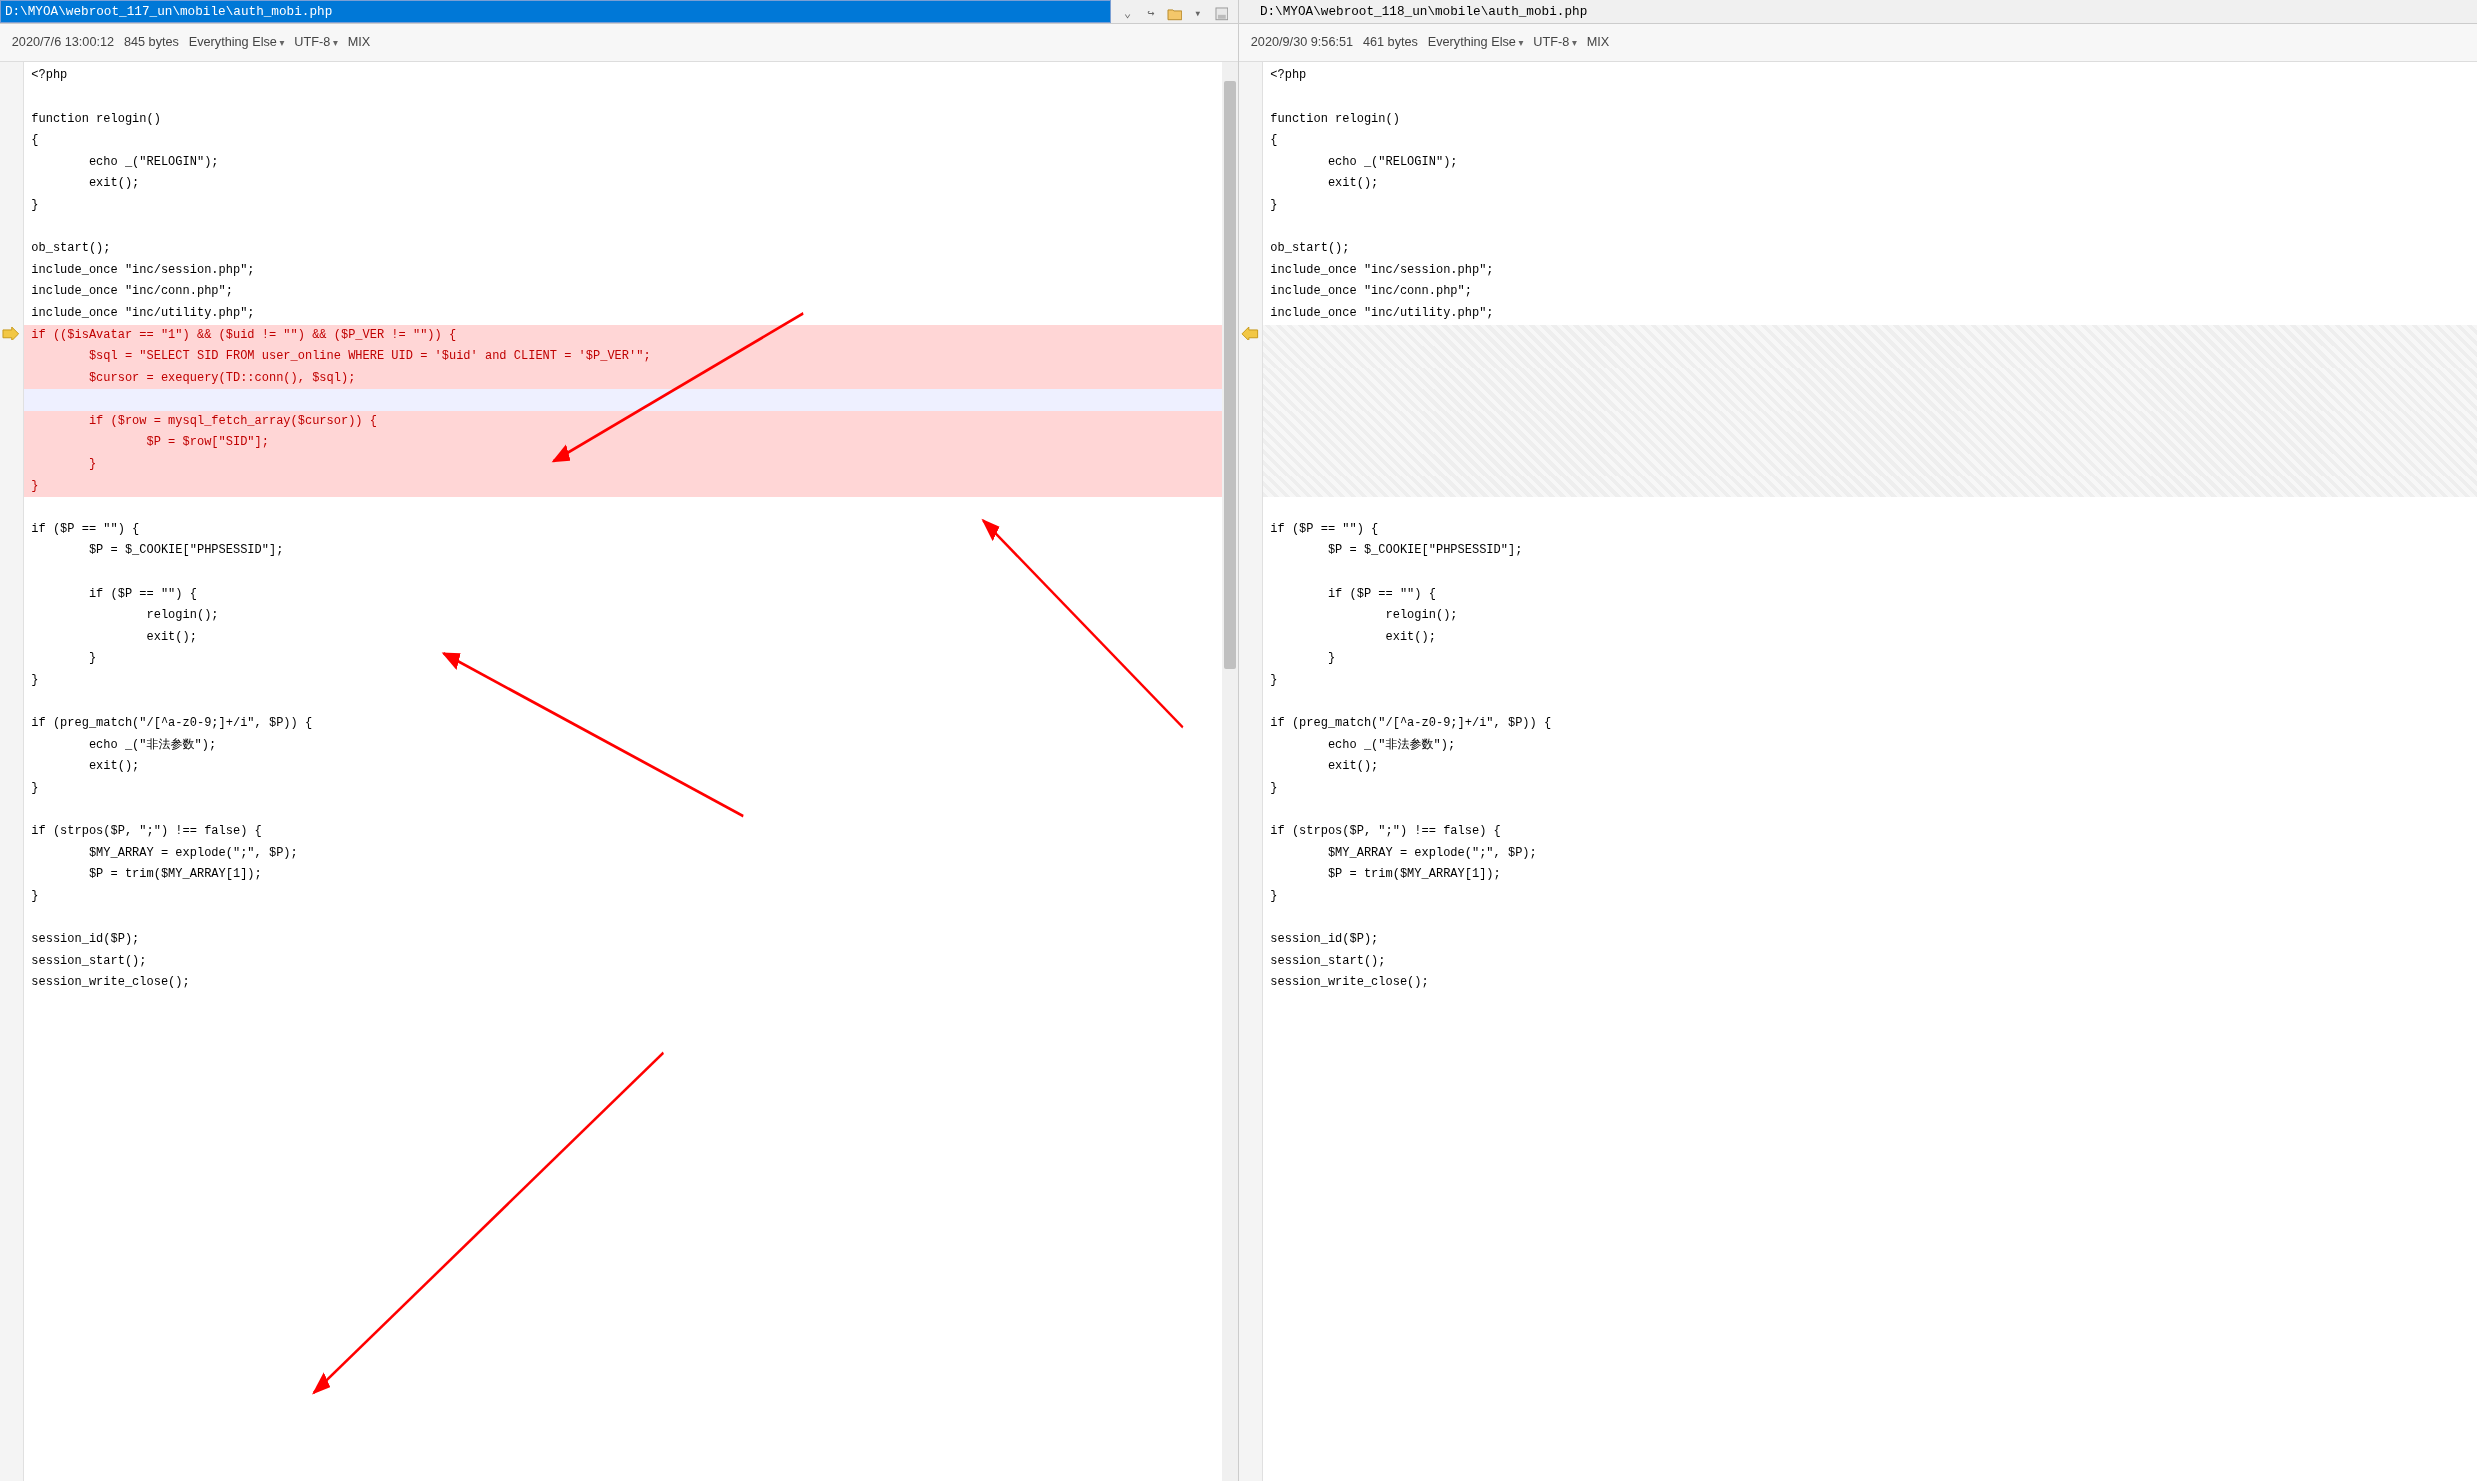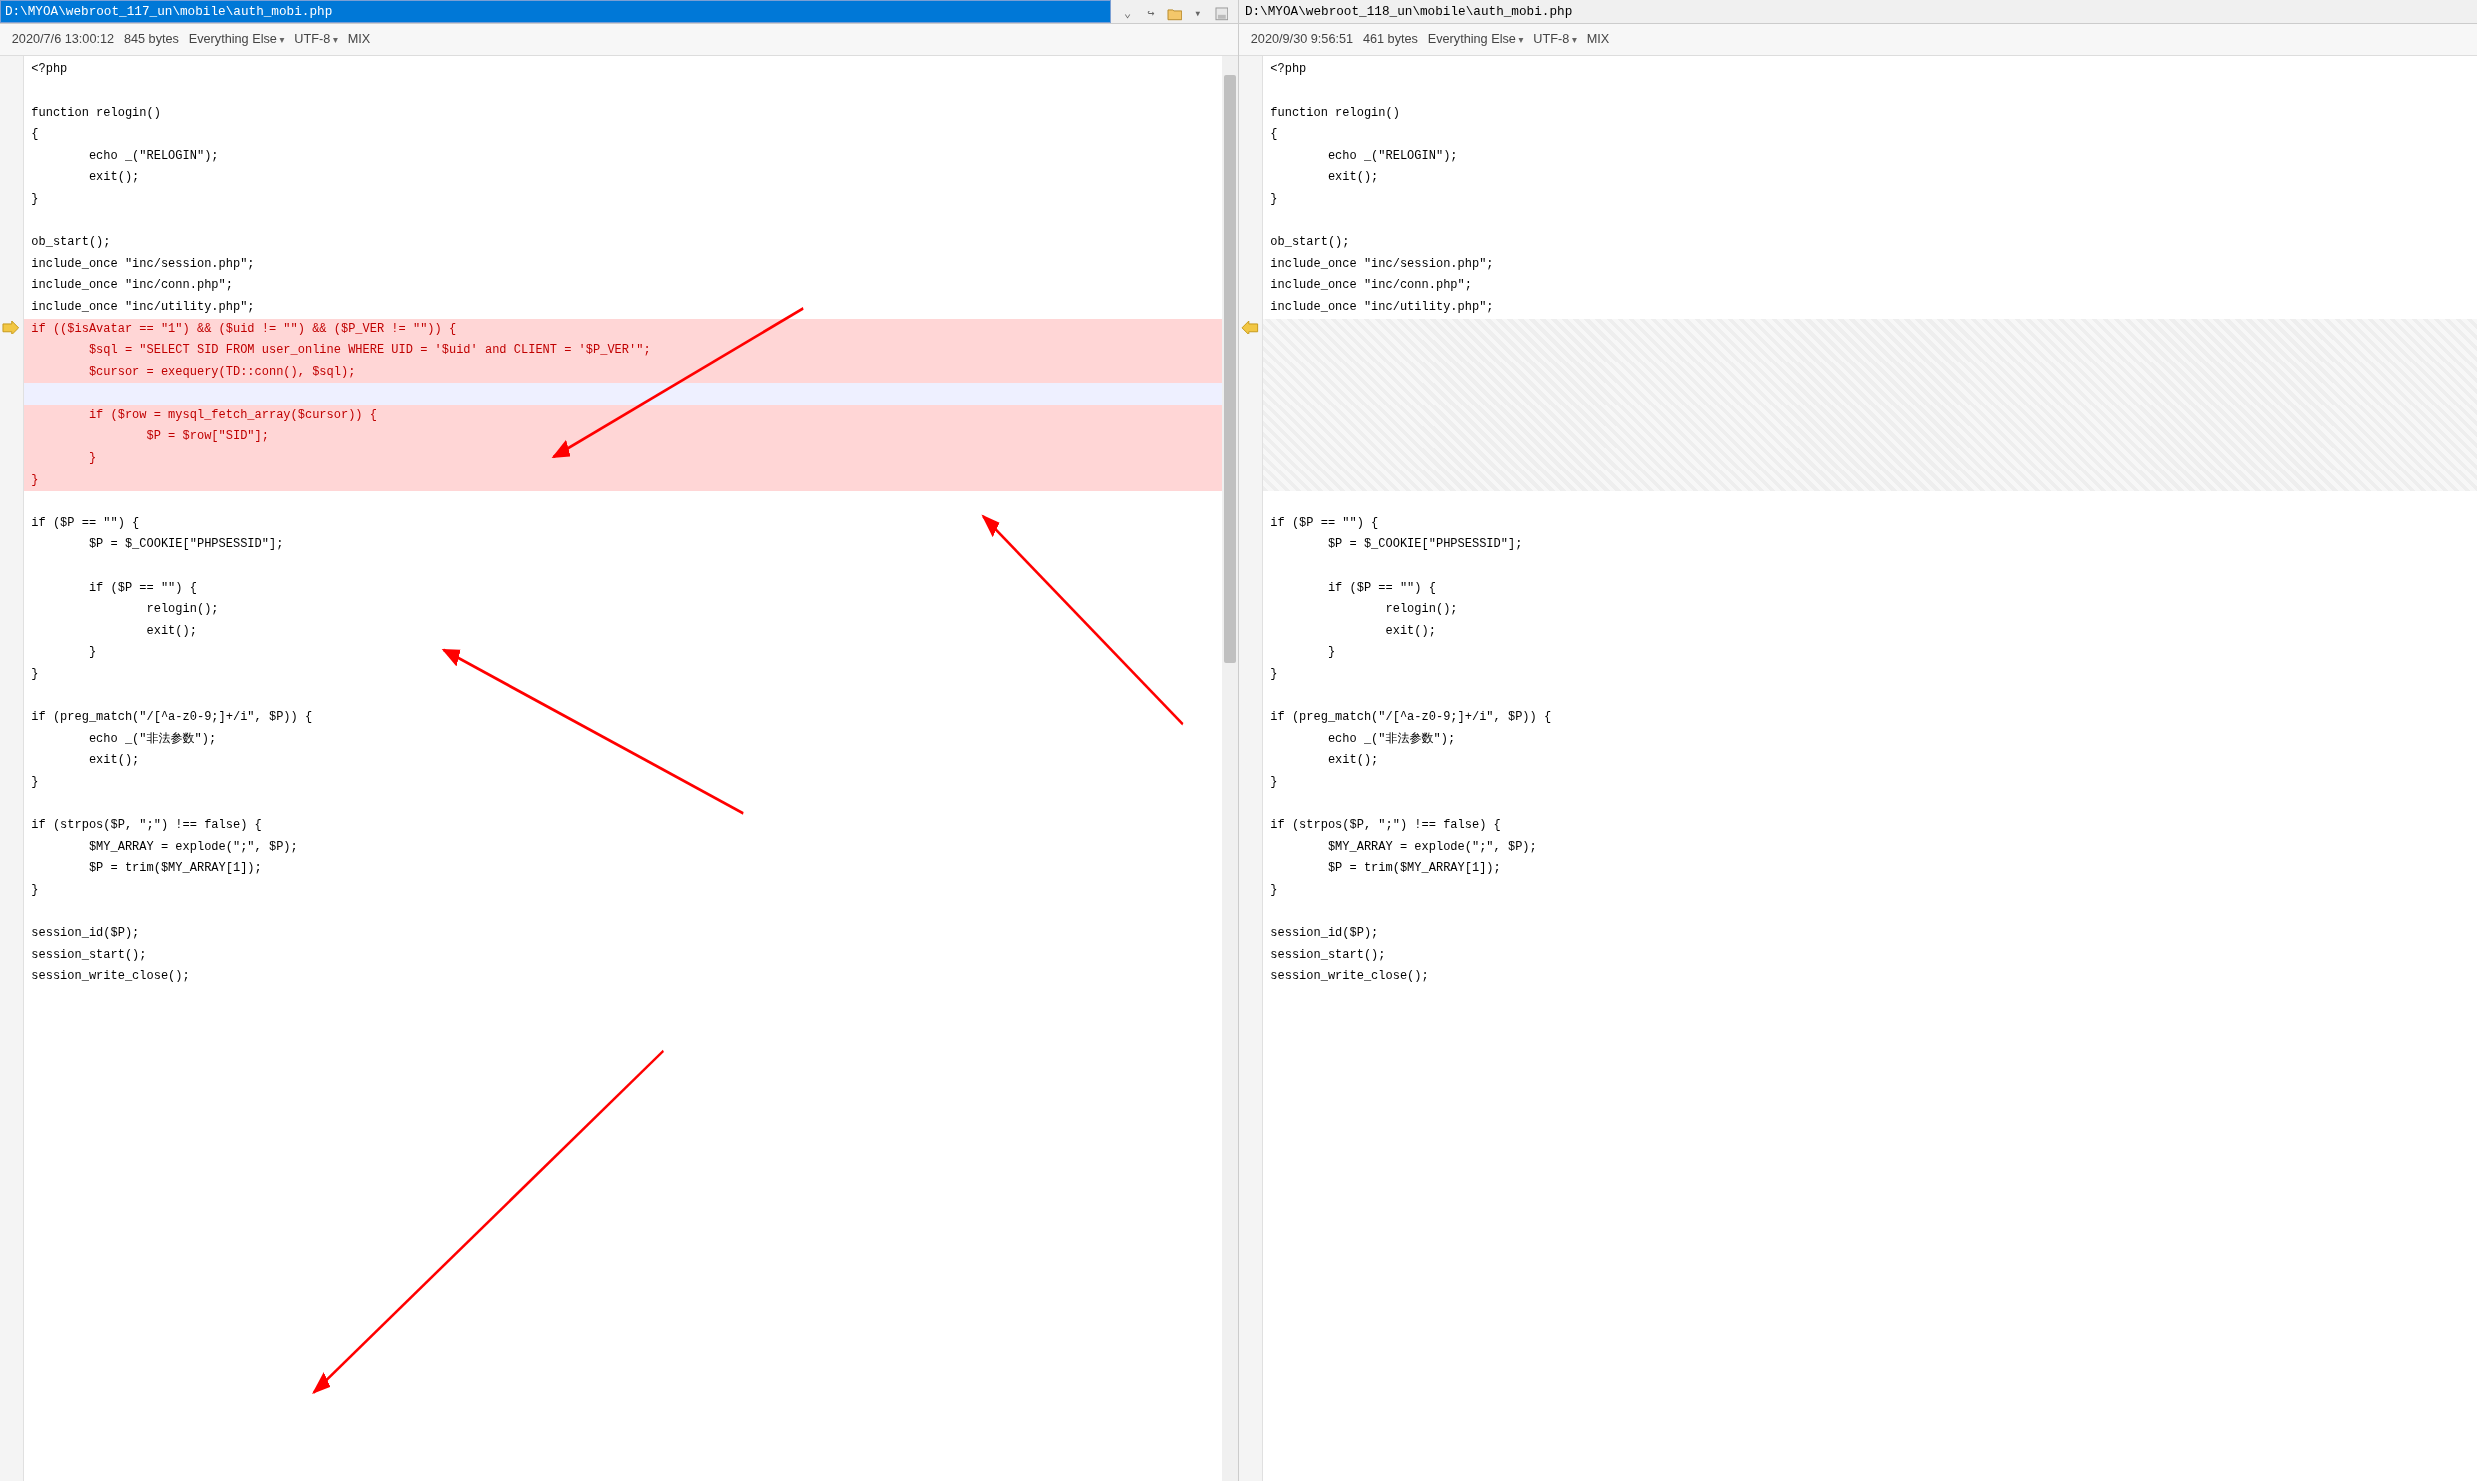--- a/index.html
+++ b/index.html
@@ -48,21 +48,21 @@
 .path-icon {
   width: 17.6px;
   height: 17.6px;
   display: flex;
   align-items: center;
   justify-content: center;
   font-size: 11.8px;
   color: #666;
 }
 .info-bar {
-  height: 32px;
+  height: 38px;
   background: #f7f7f7;
   border-bottom: 1px solid #ddd;
   display: flex;
   align-items: center;
   gap: 9.8px;
   padding: 0 11.8px;
   font-family: Arial, sans-serif;
   font-size: 12.7px;
   color: #444;
 }
@@ -141,20 +141,21 @@
 }
 .path-display {
   flex: 1;
   height: 100%;
   display: flex;
   align-items: center;
   padding: 0 5.9px;
   font-size: 12.7px;
   background: #f0f0f0;
   color: #000;
+  margin-left: 15px;
 }
 </style>
 </head>
 <body>
 
 <div class="pane">
   <div class="path-bar">
     <input class="path-input selected" value="D:\MYOA\webroot_117_un\mobile\auth_mobi.php" style="">
     <div class="path-icons">
       <div class="path-icon">⌄</div>

